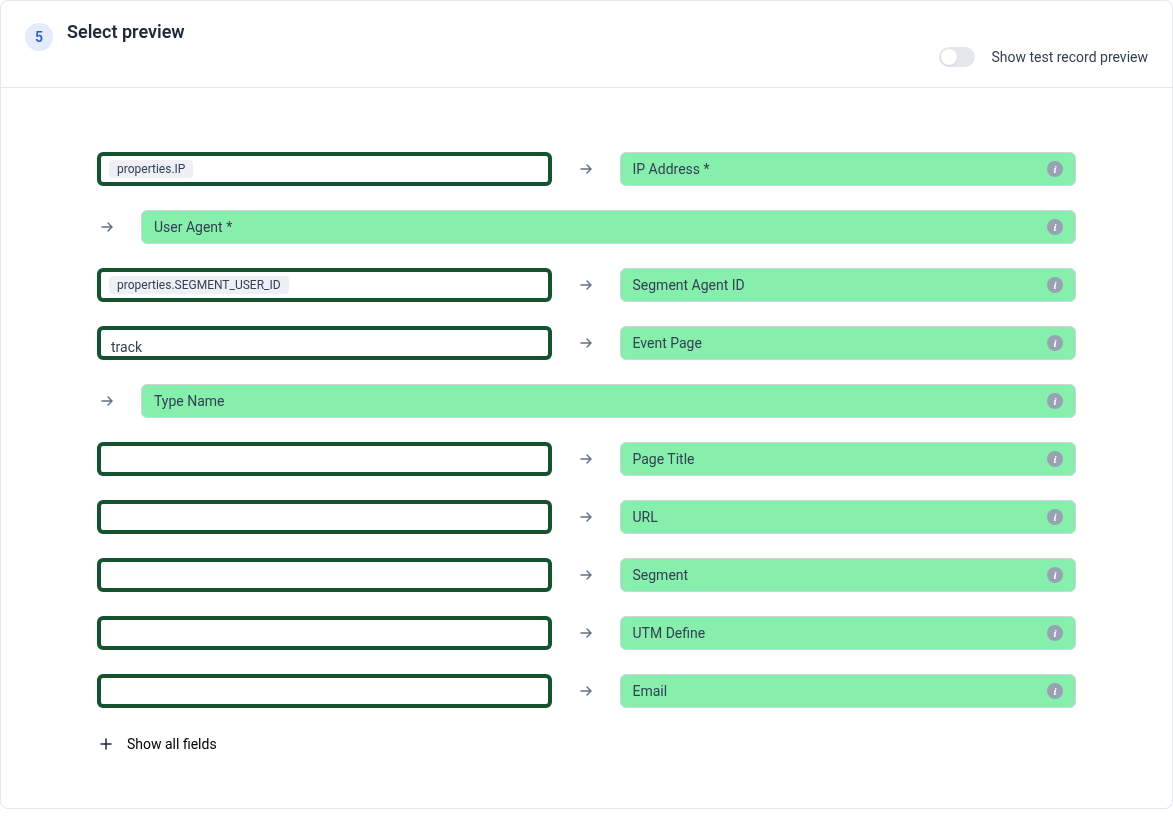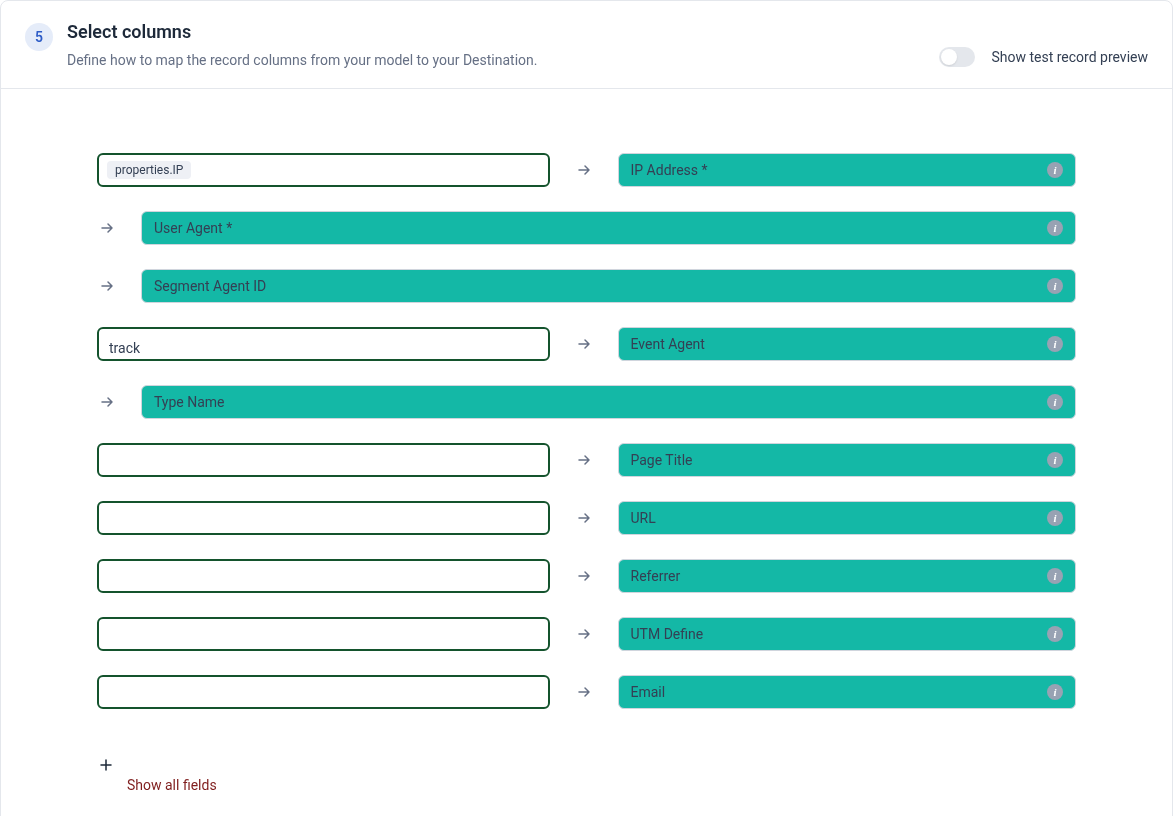--- a/index.html
+++ b/index.html
@@ -86,21 +86,21 @@
     }
     .mapping-row {
       display: flex;
       align-items: center;
       gap: 24px;
       margin-bottom: 24px;
     }
     .source-input {
       flex: 1;
       height: 34px;
-      border: 2px solid #14532d;
+      border: 4px solid #14532d;
       border-radius: 6px;
       background: #fff;
       padding: 0 8px;
       display: flex;
       align-items: center;
       font-size: 14px;
       color: #344054;
     }
     .source-chip {
       background: #EEF0F5;
@@ -120,21 +120,21 @@
       display: flex;
       align-items: center;
       justify-content: center;
       color: #667085;
     }
     .dest-field {
       flex: 1;
       height: 34px;
       border: 1px solid #D0D5DD;
       border-radius: 6px;
-      background: #14b8a6;
+      background: #86efac;
       padding: 0 12px;
       display: flex;
       align-items: center;
       justify-content: space-between;
       font-size: 14px;
       color: #344054;
     }
     .info-icon {
       width: 16px;
       height: 16px;
@@ -162,34 +162,32 @@
       width: 14px;
       height: 14px;
       display: flex;
       align-items: center;
       justify-content: center;
       color: #1D2939;
       font-weight: 400;
     }
     .show-all-label {
       font-size: 14px;
-      color: #7f1d1d;
-      margin-top: 40px;
+      color: #000000;
     }
   </style>
 </head>
 <body>
 
 <div class="card">
   <div class="card-header">
     <div class="header-left">
       <div class="step-badge">5</div>
       <div>
-        <div class="header-title">Select columns</div>
-        <div class="header-subtitle">Define how to map the record columns from your model to your Destination.</div>
+        <div class="header-title">Select preview</div>
       </div>
     </div>
     <div class="header-right">
       <div class="toggle">
         <div class="toggle-knob"></div>
       </div>
       <span class="toggle-label">Show test record preview</span>
     </div>
   </div>
   <div class="card-body">
@@ -213,41 +211,44 @@
             <svg width="16" height="16" viewBox="0 0 16 16" fill="none">
               <path d="M3 8H13M13 8L9 4M13 8L9 12" stroke="#667085" stroke-width="1.5" stroke-linecap="round" stroke-linejoin="round"></path>
             </svg>
           </div>
           <div class="dest-field">
             <span>User Agent *</span>
             <span class="info-icon">i</span>
           </div>
         </div>
         <div class="mapping-row">
+          <div class="source-input">
+            <span class="source-chip">properties.SEGMENT_USER_ID</span>
+          </div>
           <div class="arrow-icon">
             <svg width="16" height="16" viewBox="0 0 16 16" fill="none">
               <path d="M3 8H13M13 8L9 4M13 8L9 12" stroke="#667085" stroke-width="1.5" stroke-linecap="round" stroke-linejoin="round"></path>
             </svg>
           </div>
           <div class="dest-field">
             <span>Segment Agent ID</span>
             <span class="info-icon">i</span>
           </div>
         </div>
         <div class="mapping-row">
           <div class="source-input">
             <span class="source-text">track</span>
           </div>
           <div class="arrow-icon">
             <svg width="16" height="16" viewBox="0 0 16 16" fill="none">
               <path d="M3 8H13M13 8L9 4M13 8L9 12" stroke="#667085" stroke-width="1.5" stroke-linecap="round" stroke-linejoin="round"></path>
             </svg>
           </div>
           <div class="dest-field">
-            <span>Event Agent</span>
+            <span>Event Page</span>
             <span class="info-icon">i</span>
           </div>
         </div>
         <div class="mapping-row">
           <div class="arrow-icon">
             <svg width="16" height="16" viewBox="0 0 16 16" fill="none">
               <path d="M3 8H13M13 8L9 4M13 8L9 12" stroke="#667085" stroke-width="1.5" stroke-linecap="round" stroke-linejoin="round"></path>
             </svg>
           </div>
           <div class="dest-field">
@@ -286,21 +287,21 @@
         <div class="mapping-row">
           <div class="source-input">
             <span class="source-text"></span>
           </div>
           <div class="arrow-icon">
             <svg width="16" height="16" viewBox="0 0 16 16" fill="none">
               <path d="M3 8H13M13 8L9 4M13 8L9 12" stroke="#667085" stroke-width="1.5" stroke-linecap="round" stroke-linejoin="round"></path>
             </svg>
           </div>
           <div class="dest-field">
-            <span>Referrer</span>
+            <span>Segment</span>
             <span class="info-icon">i</span>
           </div>
         </div>
         <div class="mapping-row">
           <div class="source-input">
             <span class="source-text"></span>
           </div>
           <div class="arrow-icon">
             <svg width="16" height="16" viewBox="0 0 16 16" fill="none">
               <path d="M3 8H13M13 8L9 4M13 8L9 12" stroke="#667085" stroke-width="1.5" stroke-linecap="round" stroke-linejoin="round"></path>

